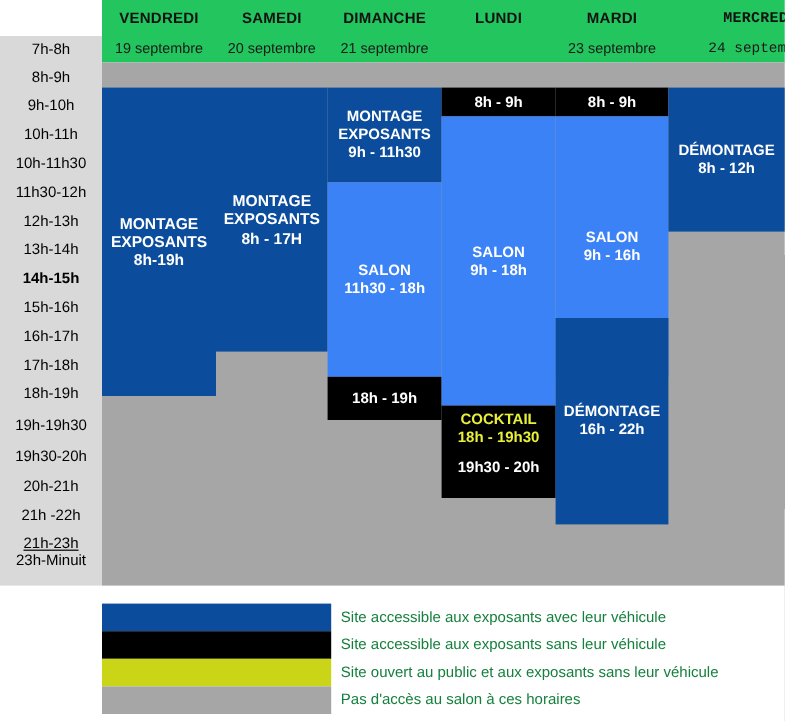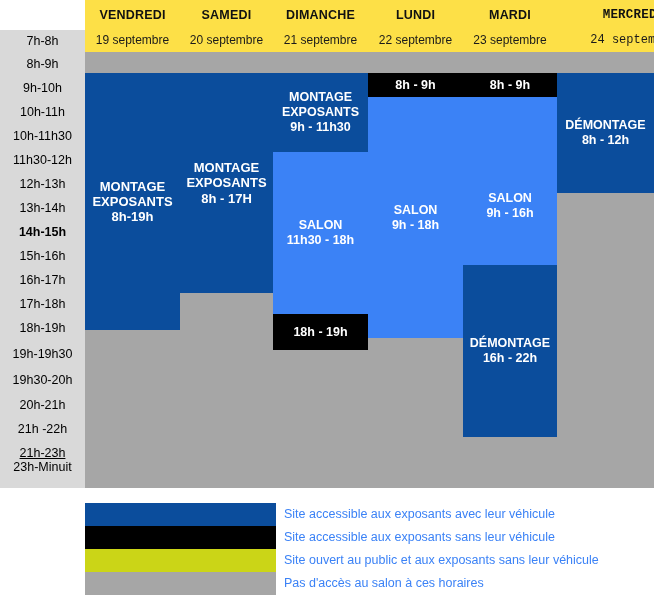--- a/index.html
+++ b/index.html
@@ -6,21 +6,21 @@
   body{
     width:654px;height:601px;
     background:#ffffff;
     font-family:"Liberation Sans", sans-serif;
     overflow:hidden;
     position:relative;
   }
   #root{position:relative;width:654px;height:601px;}
 
   
-  .hdr{position:absolute;top:0;left:85px;width:569px;height:52px;background:#fde047;}
+  .hdr{position:absolute;top:0;left:85px;width:569px;height:52px;background:#22c55e;}
   .hdr-col{position:absolute;top:0;height:52px;display:flex;flex-direction:column;
            align-items:center;justify-content:flex-start;box-sizing:border-box;}
   .hdr-day{font-size:12.5px;font-weight:bold;color:#111111;letter-spacing:.2px;
            line-height:1;padding-top:9px;white-space:nowrap;}
   .hdr-date{font-size:12px;font-weight:400;color:#1a1a1a;line-height:1;
             padding-top:12px;white-space:nowrap;}
 
   
   .timecol{position:absolute;left:0;top:30px;width:85px;height:458px;background:#d9d9d9;}
   .timecell{position:absolute;left:0;width:85px;display:flex;align-items:center;
@@ -35,21 +35,21 @@
   .c-blue{background:#0b4d9c;color:#ffffff;}
   .c-black{background:#000000;color:#ffffff;}
   .c-yellow{background:#3b82f6;color:#ffffff;}
   .t-yellow{color:#e8ef3a;}
   .t-white{color:#ffffff;}
 
   
   .legend{position:absolute;left:85px;top:503px;width:569px;height:92px;}
   .lg-row{position:absolute;left:0;width:569px;height:23px;display:flex;align-items:center;}
   .lg-sw{width:191px;height:23px;flex:0 0 191px;}
-  .lg-txt{font-size:12.5px;color:#3b82f6;padding-left:8px;white-space:nowrap;line-height:1;}
+  .lg-txt{font-size:12.5px;color:#15803d;padding-left:8px;white-space:nowrap;line-height:1;}
 
   .sw-blue{background:#0b4d9c;}
   .sw-black{background:#000000;}
   .sw-yellow{background:#cbd517;}
   .sw-gray{background:#a6a6a6;}
 </style>
 </head>
 <body>
 
 <div id="root">
@@ -62,21 +62,20 @@
     <div class="hdr-col" style="left:95px;width:93px;">
       <div class="hdr-day">SAMEDI</div>
       <div class="hdr-date">20 septembre</div>
     </div>
     <div class="hdr-col" style="left:188px;width:95px;">
       <div class="hdr-day">DIMANCHE</div>
       <div class="hdr-date">21 septembre</div>
     </div>
     <div class="hdr-col" style="left:283px;width:95px;">
       <div class="hdr-day">LUNDI</div>
-      <div class="hdr-date">22 septembre</div>
     </div>
     <div class="hdr-col" style="left:378px;width:94px;">
       <div class="hdr-day">MARDI</div>
       <div class="hdr-date">23 septembre</div>
     </div>
     <div class="hdr-col" style="left:500px;width:97px;font-family:Liberation Mono, monospace;">
       <div class="hdr-day">MERCREDI</div>
       <div class="hdr-date">24 septembre</div>
     </div>
   </div>
@@ -134,20 +133,25 @@
 
     <div class="blk c-black" style="left:283px;top:21px;width:95px;height:24px;font-size:12.5px;">
       <span>8h - 9h</span>
     </div>
 
     <div class="blk c-yellow" style="left:283px;top:45px;width:95px;height:241px;font-size:12.5px;">
       <span>SALON</span>
       <span>9h - 18h</span>
     </div>
 
+    <div class="blk c-black" style="left:283px;top:286px;width:95px;height:77px;font-size:12.5px;justify-content:flex-start;padding-top:4px;">
+      <span class="t-yellow">COCKTAIL</span>
+      <span class="t-yellow">18h - 19h30</span>
+      <span class="t-white" style="margin-top:10px;">19h30 - 20h</span>
+    </div>
 
     <div class="blk c-black" style="left:378px;top:21px;width:94px;height:24px;font-size:12.5px;">
       <span>8h - 9h</span>
     </div>
 
     <div class="blk c-yellow" style="left:378px;top:45px;width:94px;height:217px;font-size:12.5px;">
       <span>SALON</span>
       <span>9h - 16h</span>
     </div>
 

